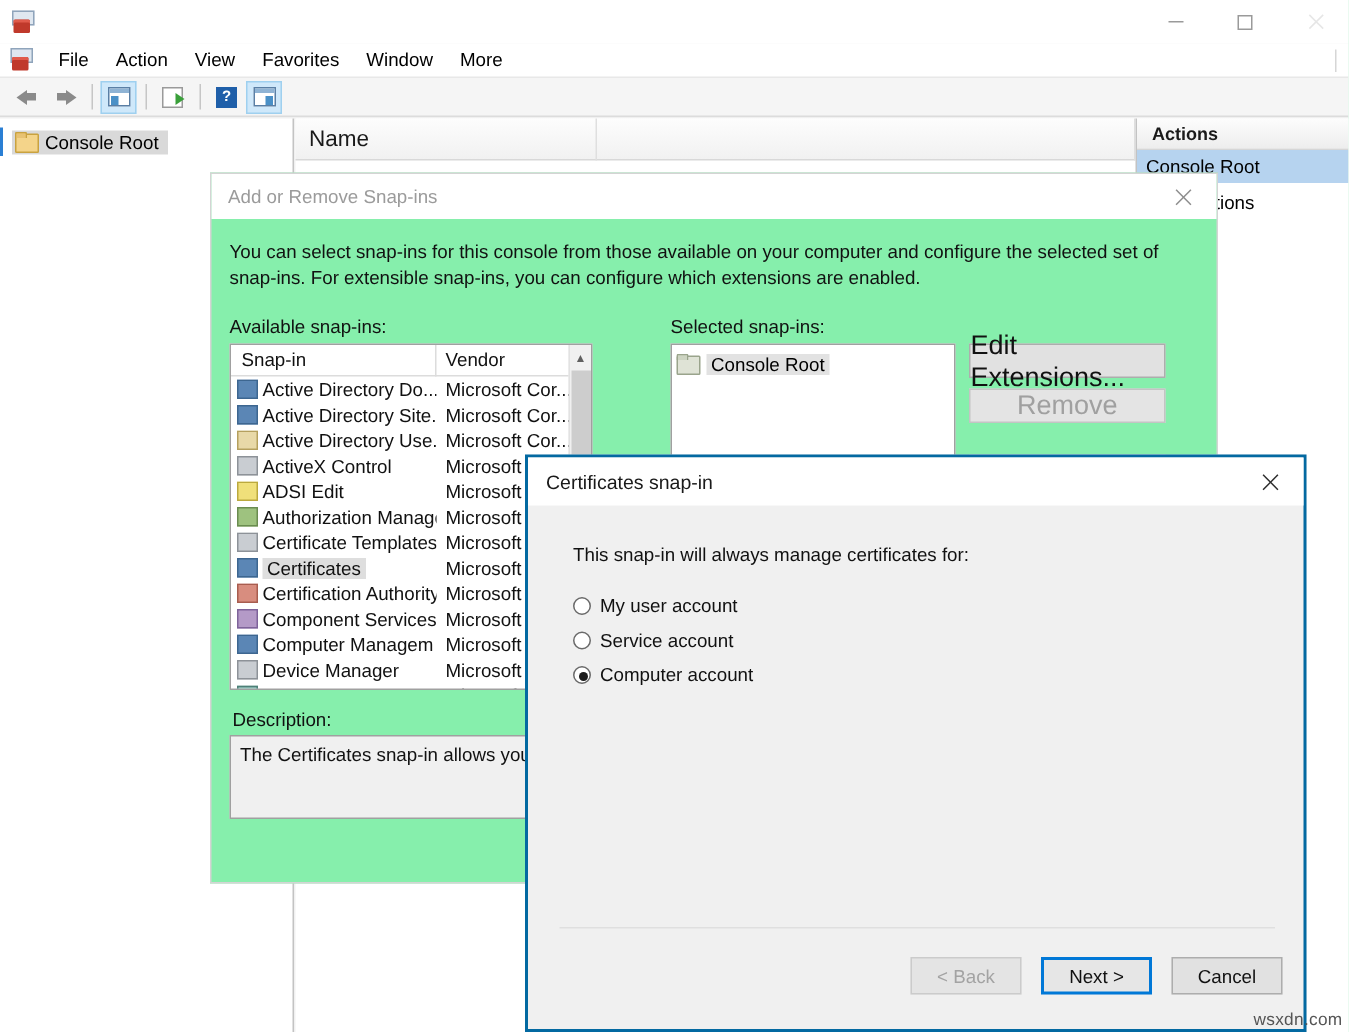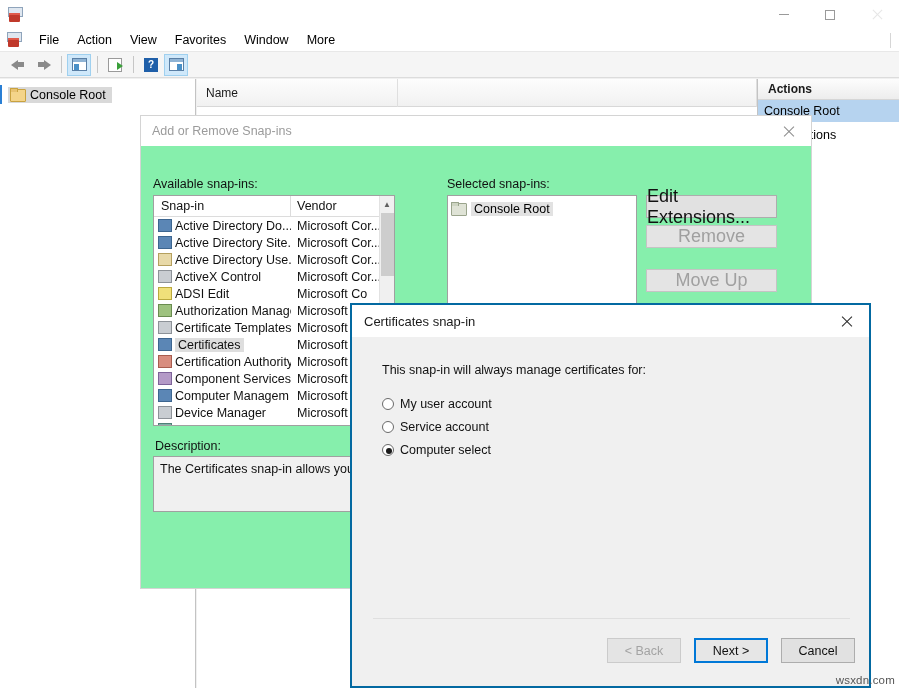--- a/index.html
+++ b/index.html
@@ -115,21 +115,21 @@
     background: #ffffff;
   }
   .col-header {
     height: 28px; background: linear-gradient(#fdfdfd, #f1f1f1);
     border-bottom: 1px solid #d8d8d8;
     display: flex; align-items: center;
   }
   .col-cell {
     height: 28px; display: flex; align-items: center;
     padding-left: 9px; border-right: 1px solid #dfdfdf;
-    font-size: 12px; color: #1a1a1a;
+    font-size: 15px; color: #1a1a1a;
   }
   .col-name { width: 201px; }
   .col-blank { flex: 1; }
 
   .actions-panel {
     position: absolute; right: 0; top: 79px; width: 142px; bottom: 0;
     background: #ffffff; border-left: 1px solid #c3c3c3;
   }
   .actions-header {
     height: 21px; background: linear-gradient(#fdfdfd, #ededed);
@@ -456,20 +456,21 @@
     <div class="actions-row">More Actions</div>
   </div>
 
   <div class="dlg-snapins">
     <div class="dlg-title">Add or Remove Snap-ins</div>
     <div class="dlg-close">
         <div class="x-glyph"></div>
       </div>
 
     <div class="dlg-body">
+      <div class="intro-text">You can select snap-ins for this console from those available on your computer and configure the selected set of snap-ins. For extensible snap-ins, you can configure which extensions are enabled.</div>
 
       <div class="two-col">
 
         <div class="left-col">
           <div class="lbl">Available snap-ins:</div>
           <div class="listbox">
             <div class="lb-head">
               <div class="c1">Snap-in</div>
               <div class="c2">Vendor</div>
             </div>
@@ -611,21 +612,21 @@
           <div class="radio-row">
             <span class="radio"></span>
             <span>My user account</span>
           </div>
           <div class="radio-row">
             <span class="radio"></span>
             <span>Service account</span>
           </div>
           <div class="radio-row">
             <span class="radio checked"></span>
-            <span>Computer select</span>
+            <span>Computer account</span>
           </div>
         </div>
     </div>
 
     <div class="cert-footer">
       <div class="cert-sep"></div>
       <div class="footer-btns">
         <div class="fbtn disabled">&lt; Back</div>
         <div class="fbtn default">Next &gt;</div>
         <div class="fbtn">Cancel</div>

